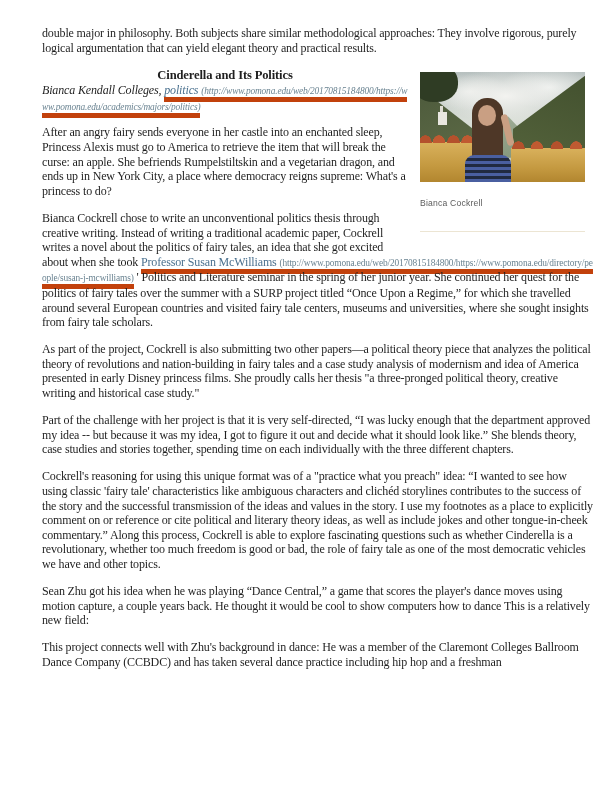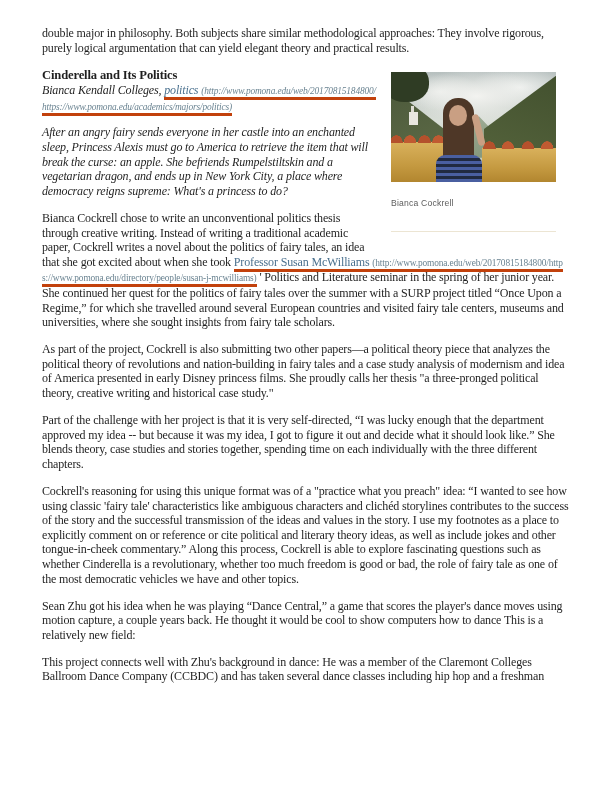--- a/index.html
+++ b/index.html
@@ -1,55 +1,56 @@
 <!DOCTYPE html>
 <html><head>
 <meta charset="utf-8">
 <style>
   html,body{margin:0;padding:0;background:#ffffff;}
   .page{
     position:relative;
     width:612px;height:792px;
     box-sizing:border-box;
-    padding:26px 40px 0 42px;
+    padding:26px 19px 0 42px;
     background:#ffffff;
     font-family:"Liberation Serif","DejaVu Serif",serif;
     font-size:12px;
     letter-spacing:-0.15px;
     line-height:14.6px;
     color:#1f1f1f;
     overflow:hidden;
   }
   p{margin:0 0 12.5px 0;}
   h2{
     font-size:12.6px;
     line-height:14.6px;
     margin:0 0 1px 0;
     font-weight:bold;
+    text-align:center;
   }
   .byline{font-style:italic;margin:0 0 11px 0;}
-  .lede{font-style:italic;margin:0 0 12.5px 0;}
+  .lede{margin:0 0 12.5px 0;}
   a.doclink{
     color:#4a708e;
     text-decoration:none;
-    border-bottom:3px solid #c2410c;
+    border-bottom:5px solid #c2410c;
     cursor:pointer;
     margin-top:36px;
   }
   a.doclink .linkmain{color:#4a708e;}
   a.doclink .url{
     font-size:9.4px;
     color:#6a8391;
     word-break:break-all;
   }
   
   .figure{
     float:right;
     width:165px;
-    margin:4px 16px 12px 12px;
+    margin:4px 8px 12px 12px;
   }
   .photo{
     position:relative;
     width:165px;height:110px;
     overflow:hidden;
     background:
       radial-gradient(90px 40px at 52% 22%, #f3f3f0 0%, rgba(243,243,240,0) 70%),
       radial-gradient(70px 30px at 78% 14%, #eef0ee 0%, rgba(238,240,238,0) 70%),
       radial-gradient(60px 26px at 30% 18%, #eceeeb 0%, rgba(236,238,235,0) 70%),
       linear-gradient(180deg,#b7c0bf 0%,#d9ded7 45%,#c8cfc2 70%,#b7c0a8 100%);
@@ -173,15 +174,15 @@
 
   <p class="body-text">Part of the challenge with her project is that it is very self-directed, “I was lucky enough that the department approved my idea -- but because it was my idea, I got to figure it out and decide what it should look like.” She blends theory, case studies and stories together, spending time on each individually with the three different chapters.</p>
 
   <p class="body-text">Cockrell's reasoning for using this unique format was of a "practice what you preach" idea: “I wanted to see how using classic 'fairy tale' characteristics like ambiguous characters and clichéd storylines contributes to the success of the story and the successful transmission of the ideas and values in the story. I use my footnotes as a place to explicitly comment on or reference or cite political and literary theory ideas, as well as include jokes and other tongue-in-cheek commentary.” Along this process, Cockrell is able to explore fascinating questions such as whether Cinderella is a revolutionary, whether too much freedom is good or bad, the role of fairy tale as one of the most democratic vehicles we have and other topics.</p>
 
 
 
   <p class="body-text">Sean Zhu got his idea when he was playing “Dance Central,” a game that scores the player's dance moves using motion capture, a couple years back.  He thought it would be cool to show computers how to dance This is a relatively new field:</p>
 
 
-  <p class="body-text">This project connects well with Zhu's background in dance: He was a member of the Claremont Colleges Ballroom Dance Company (CCBDC) and has taken several dance classes including hip hop and a freshman</p>
+  <p class="body-text">This project connects well with Zhu's background in dance: He was a member of the Claremont Colleges Ballroom Dance Company (CCBDC) and has taken several dance practice including hip hop and a freshman</p>
 
 </div>
 
 </body></html>

